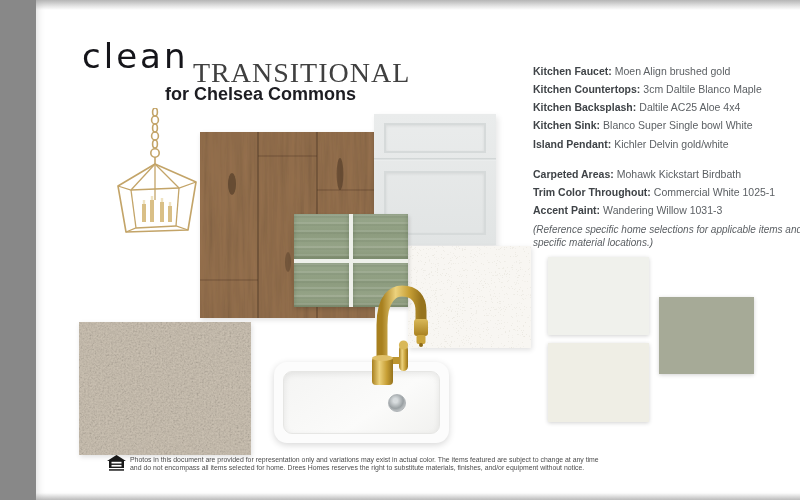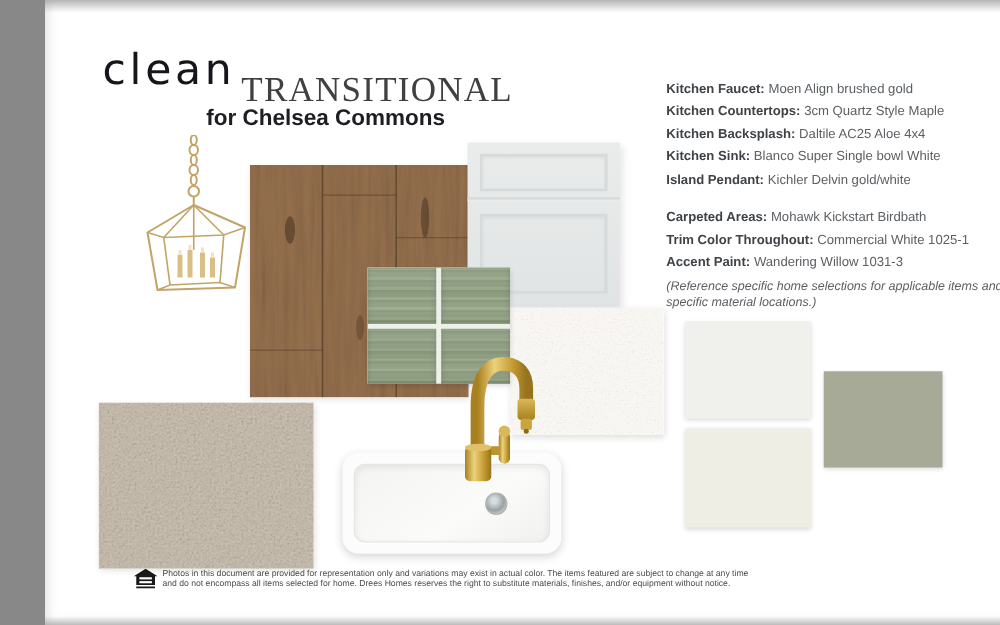--- a/index.html
+++ b/index.html
@@ -82,21 +82,21 @@
 <div id="board">
   <div class="edge-top"></div>
   <div class="edge-bottom"></div>
 
   <div class="t-clean">clean</div>
   <div class="t-style">TRANSITIONAL</div>
   <div class="t-sub">for Chelsea Commons</div>
 
   <div class="sel-col">
     <p class="sel-row"><b>Kitchen Faucet:</b><span class="v">Moen Align brushed gold</span></p>
-    <p class="sel-row"><b>Kitchen Countertops:</b><span class="v">3cm Quartz Style Maple</span></p>
+    <p class="sel-row"><b>Kitchen Countertops:</b><span class="v">3cm Daltile Blanco Maple</span></p>
     <p class="sel-row"><b>Kitchen Backsplash:</b><span class="v">Daltile AC25 Aloe 4x4</span></p>
     <p class="sel-row"><b>Kitchen Sink:</b><span class="v">Blanco Super Single bowl White</span></p>
     <p class="sel-row"><b>Island Pendant:</b><span class="v">Kichler Delvin gold/white</span></p>
     <div class="sel-gap"></div>
     <p class="sel-row"><b>Carpeted Areas:</b><span class="v">Mohawk Kickstart Birdbath</span></p>
     <p class="sel-row"><b>Trim Color Throughout:</b><span class="v">Commercial White 1025-1</span></p>
     <p class="sel-row"><b>Accent Paint:</b><span class="v">Wandering Willow 1031-3</span></p>
     <p class="sel-note">(Reference specific home selections for applicable items and specific material locations.)</p>
   </div>
 

